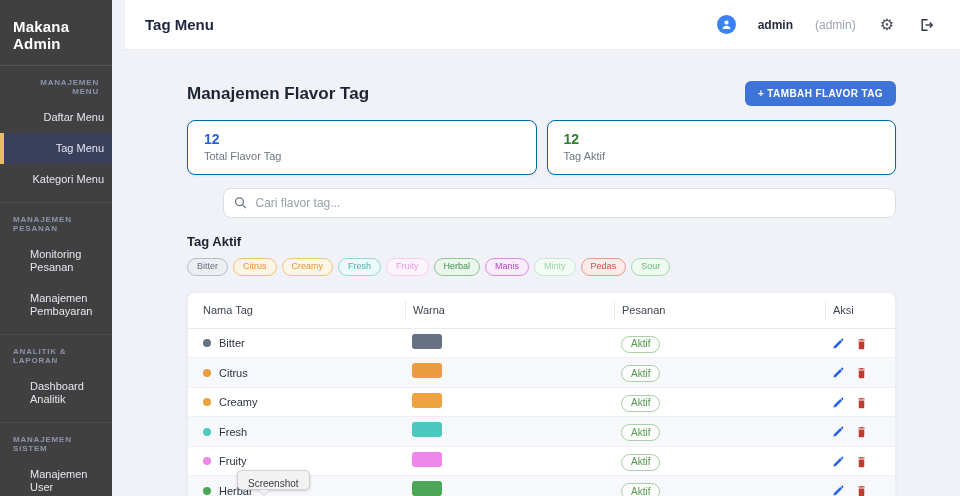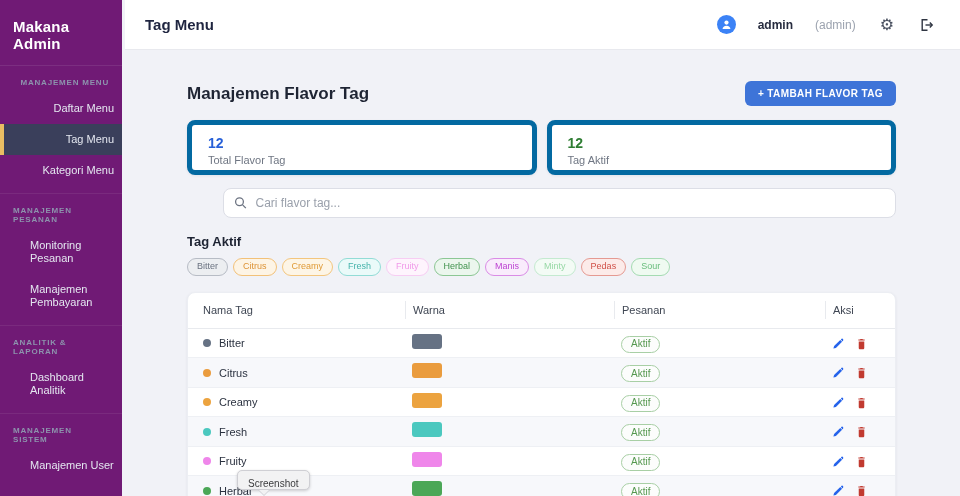--- a/index.html
+++ b/index.html
@@ -1,21 +1,21 @@
 <!DOCTYPE html>
 <html style="--accent: #e9bd63;"><head>
 <meta charset="utf-8">
 <style>
   * { box-sizing: border-box; margin: 0; padding: 0; }
   html,body { width:960px; height:496px; overflow:hidden; }
   body { font-family: "Liberation Sans", sans-serif; background:#f1f2f7; }
   .app { position:relative; width:960px; height:496px; background:#f1f2f7; overflow:hidden; }
 
   
-  .sidebar { position:absolute; left:0; top:0; bottom:0; width:122px; background:#701a75; z-index:3; }
+  .sidebar { position:absolute; left:0; top:0; bottom:0; width:112px; background:#404040; z-index:3; }
   .brand { color:#ffffff; font-size:15px; font-weight:bold; padding:18px 13px 13px 13px;
            border-bottom:1px solid rgba(255,255,255,0.09); letter-spacing:.2px; }
   .side-section { border-top:1px solid rgba(255,255,255,0.07); margin-top:7px; padding-top:2px; }
   .side-section:first-child { border-top:none; margin-top:0;text-align:right; }
   .side-section-title { color:#8d93ad; font-size:8px; font-weight:bold; letter-spacing:.8px;
                         padding:10px 13px 6px 13px; }
   .side-item { color:#e4e7f0; font-size:11px; padding:9px 8px 9px 30px; cursor:pointer; line-height:13px; }
   .side-item.active { background:#3a3f5b; border-left:4px solid var(--accent,#e9bd63); padding-left:9px; }
 
   
@@ -35,21 +35,21 @@
   
   .main { position:absolute; left:125px; top:50px; right:0; bottom:0; overflow:hidden;
           padding:31px 64px 0 62px; }
   .heading-row { display:flex; align-items:center; justify-content:space-between; }
   .heading-row h1 { font-size:17px; font-weight:bold; color:#1e2433; }
   .add-btn { border:none; color:#fff; font-family:inherit; font-size:10px; font-weight:bold;
              letter-spacing:.4px; padding:7px 13px; border-radius:6px; cursor:pointer; }
 
   .stats { display:flex; gap:10px; margin-top:14px; }
   .stat-card { flex:1; background:#fff; border-radius:8px; padding:10px 16px; height:55px;
-               box-shadow:0 1px 3px rgba(20,30,60,.07); border:5px solid #0369a1; }
+               box-shadow:0 1px 3px rgba(20,30,60,.07); border:1px solid #0369a1; }
   .stat-value { font-size:14px; font-weight:bold; }
   .stat-label { font-size:11px; color:#6f7683; margin-top:3px; }
 
   .search { margin-top:13px; background:#fff; border:1px solid #dcdee6; border-radius:8px;
             height:30px; display:flex; align-items:center; padding:0 10px; gap:8px;margin-left:36px; }
   .search input { border:none; outline:none; background:transparent; font-family:inherit;
                   font-size:12px; color:#3a4150; width:100%; }
   .search input::placeholder { color:#9aa0ab; }
 
   .tag-aktif-h { margin-top:16px; font-size:13px; font-weight:bold; color:#1e2433; }

